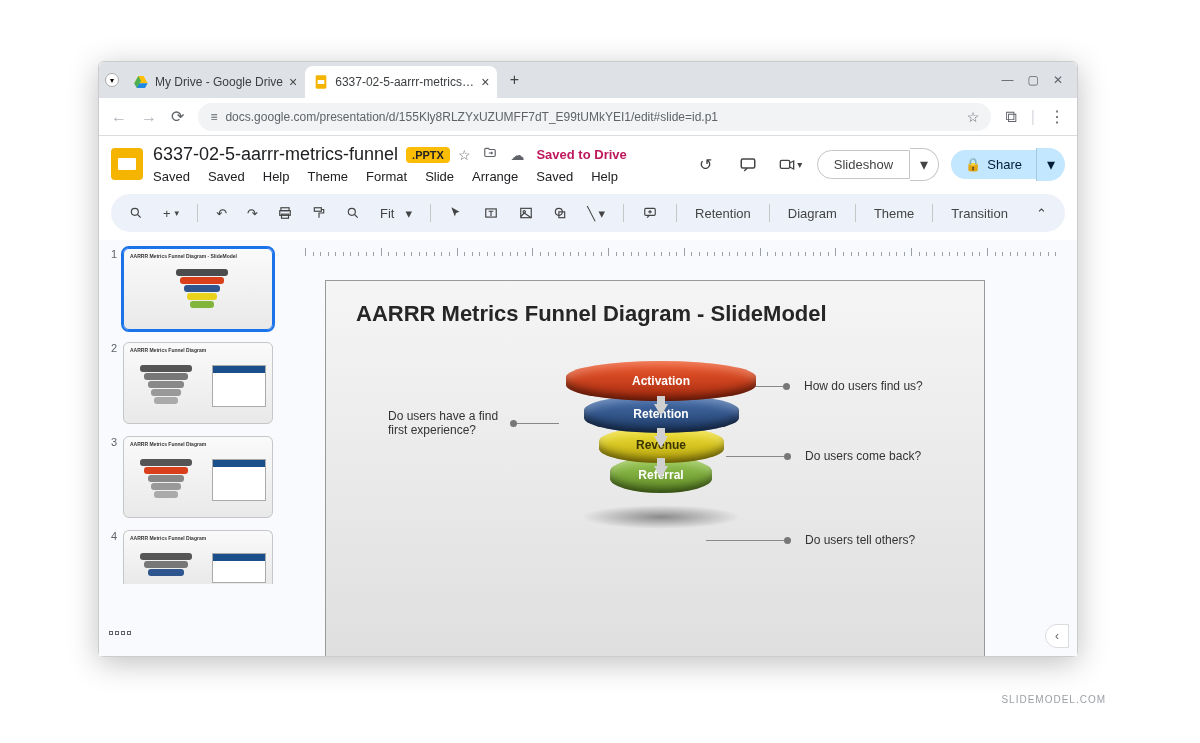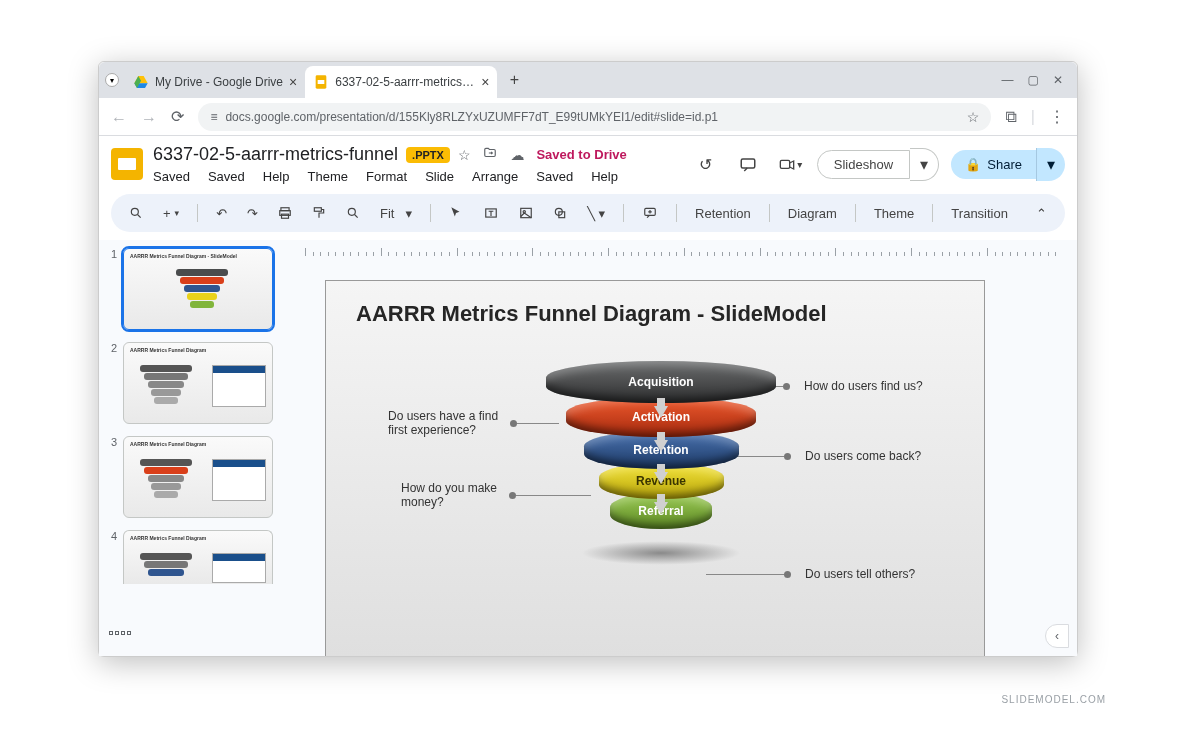--- a/index.html
+++ b/index.html
@@ -441,24 +441,20 @@
             <i></i>
             <i></i>
             <i></i>
             <i></i>
           </div>
 
         <div class="slide">
           <div class="slide-title">AARRR Metrics Funnel Diagram - SlideModel</div>
 
           <div class="funnel">
-            <div class="flayer" style="width:230px;height:42px;background:linear-gradient(#6b6d6e,#2d2e2f);z-index:5">
-                <span>Acquisition</span>
-                <div class="arrow-down"></div>
-              </div>
             <div class="flayer" style="width:190px;height:40px;background:linear-gradient(#ef5a2e,#a62a0e);z-index:4">
                 <span>Activation</span>
                 <div class="arrow-down"></div>
               </div>
             <div class="flayer" style="width:155px;height:38px;background:linear-gradient(#4a73b0,#1d3a66);z-index:3">
                 <span>Retention</span>
                 <div class="arrow-down"></div>
               </div>
             <div class="flayer" style="width:125px;height:36px;background:linear-gradient(#f5e53a,#b9a60b);color:#3a3500;z-index:2">
                 <span>Revenue</span>
@@ -475,41 +471,34 @@
               <div class="dot"></div>
               <div style="width:14px"></div>
             <span class="callout-text">How do users find us?</span>
           </div>
           <div class="callout" style="top:168px;left:400px;">
             <div class="line" style="width:58px"></div>
               <div class="dot"></div>
               <div style="width:14px"></div>
             <span class="callout-text">Do users come back?</span>
           </div>
-          <div class="callout" style="top:252px;left:380px;margin-top:34px;">
+          <div class="callout" style="top:252px;left:380px;">
             <div class="line" style="width:78px"></div>
               <div class="dot"></div>
               <div style="width:14px"></div>
             <span class="callout-text">Do users tell others?</span>
           </div>
 
           <div class="callout" style="top:128px;left:62px;">
             <span class="callout-text" style="text-align:left">Do users have a find
 first experience?</span>
             <div style="width:12px"></div>
               <div class="dot"></div>
               <div class="line" style="width:42px"></div>
           </div>
-          <div class="callout" style="top:200px;left:75px;">
-            <span class="callout-text" style="text-align:left">How do you make
-money?</span>
-            <div style="width:12px"></div>
-              <div class="dot"></div>
-              <div class="line" style="width:75px"></div>
-          </div>
         </div>
 
         <div class="hide-menus">‹</div>
       </div>
     </div>
 
   </div>
 </div>
 
 <div class="watermark">SLIDEMODEL.COM</div>

